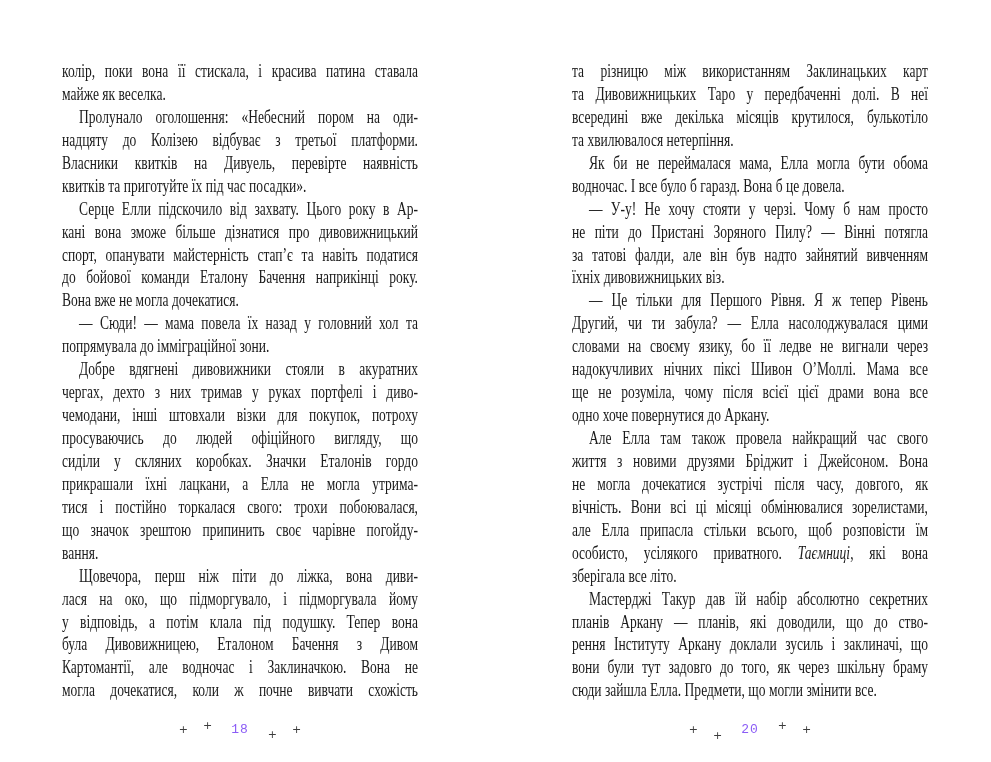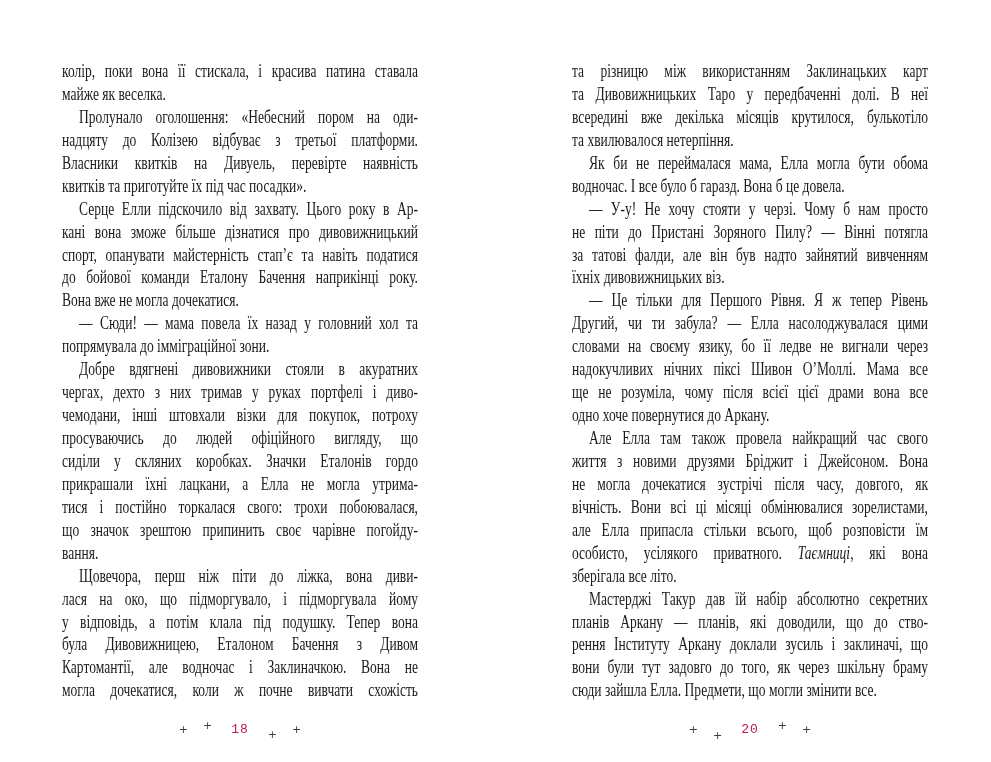--- a/index.html
+++ b/index.html
@@ -53,21 +53,21 @@
     font-size: 11px;
     color: #3d3d3d;
   }
   .page-left  .footer { left: 62px; }
   .page-right .footer { left: 76px; }
 
   .pagenum {
     font-family: "Liberation Mono", monospace;
     font-size: 13px;
     letter-spacing: 1px;
-    color: #be185d;
+    color: #8b5cf6;
     margin: 16px 4px;
     text-align: right;
   }
   .mark { display: inline-block; line-height: 1; }
   .page-left  .m2 { transform: translateY(-4px); }
   .page-left  .m3 { transform: translateY(5px); }
   .page-right .m2 { transform: translateY(6px); }
   .page-right .m3 { transform: translateY(-4px); }
 </style>
 </head>

